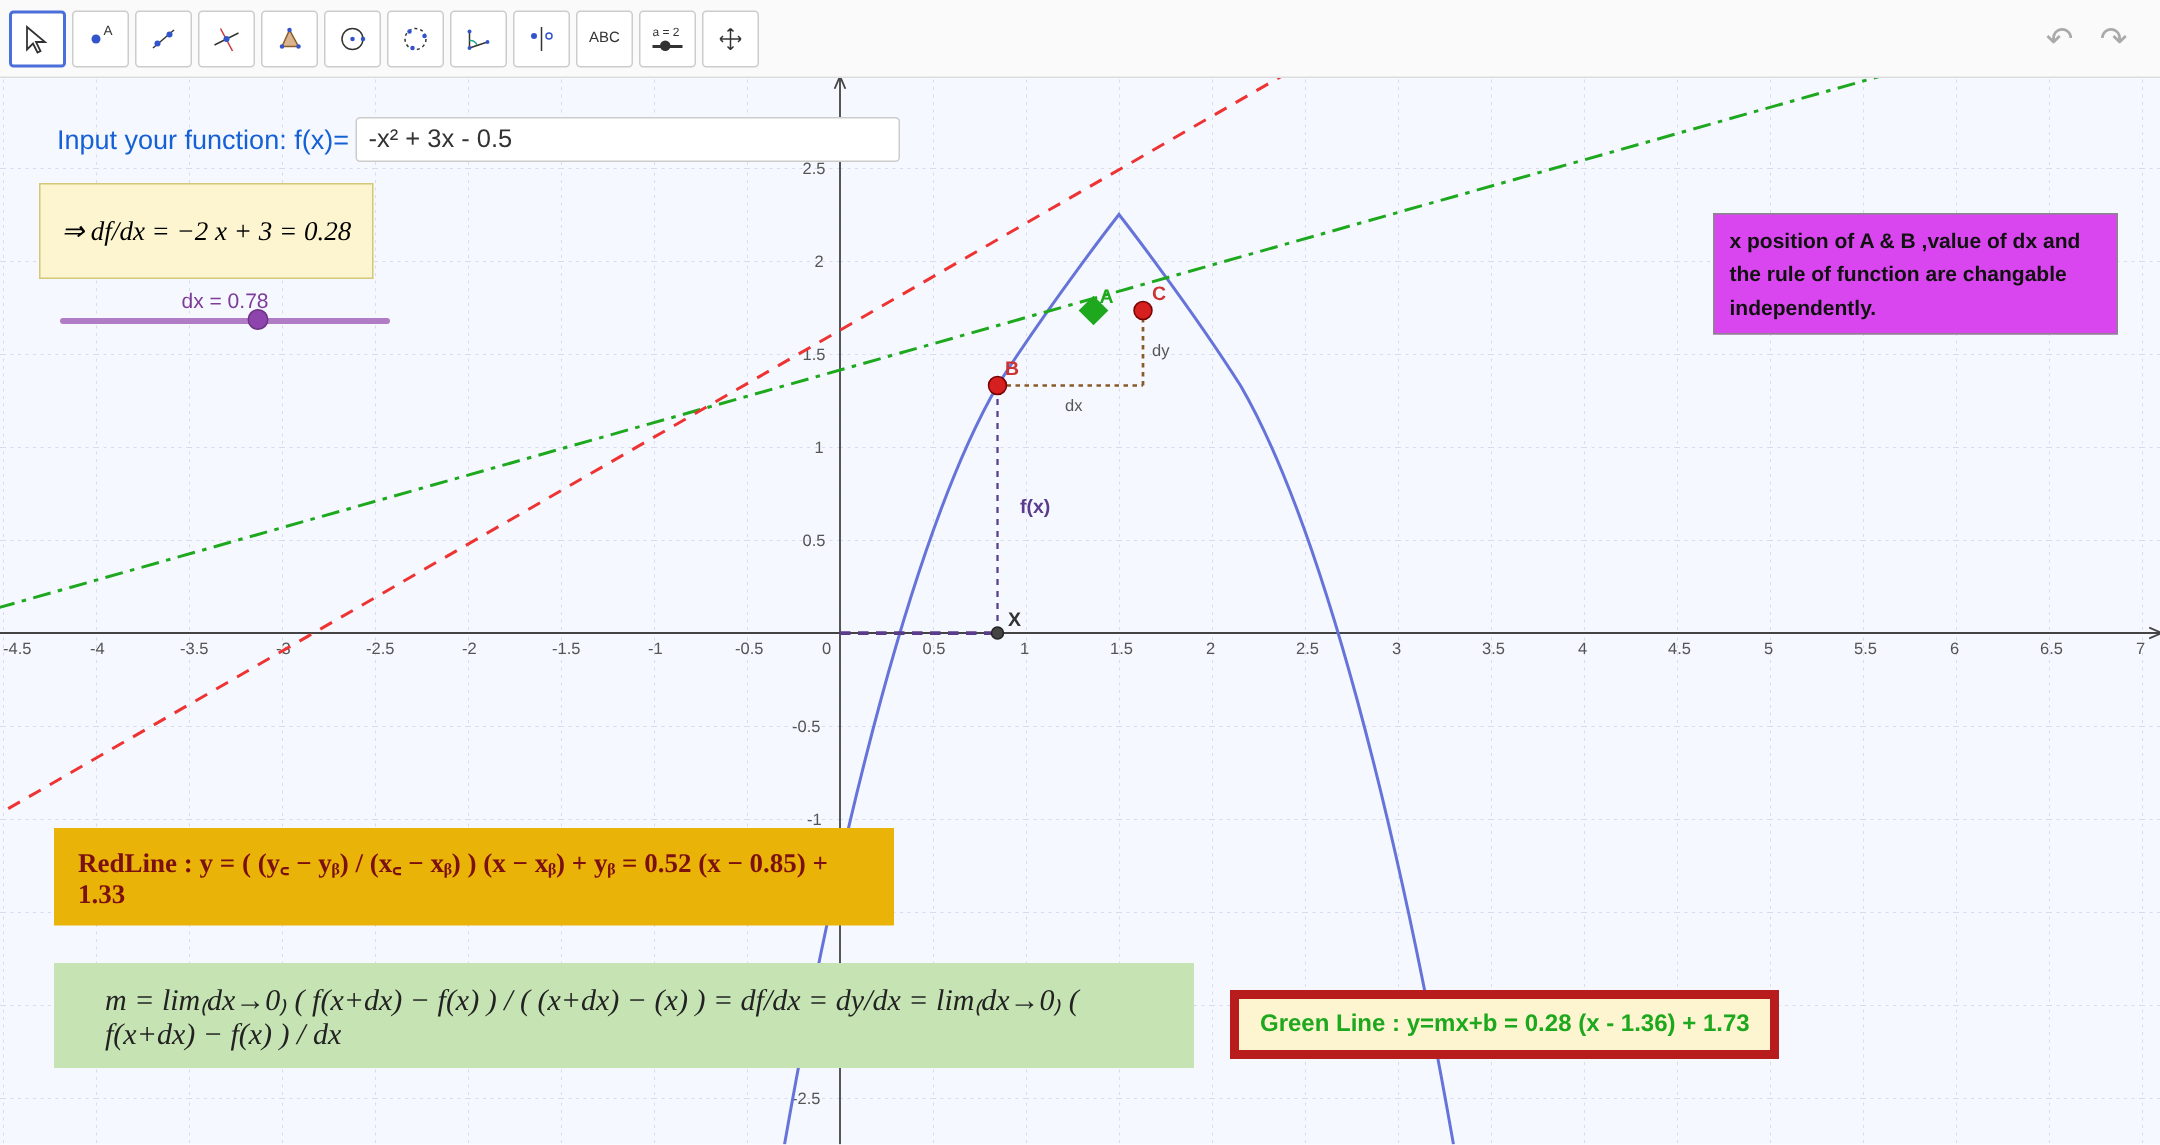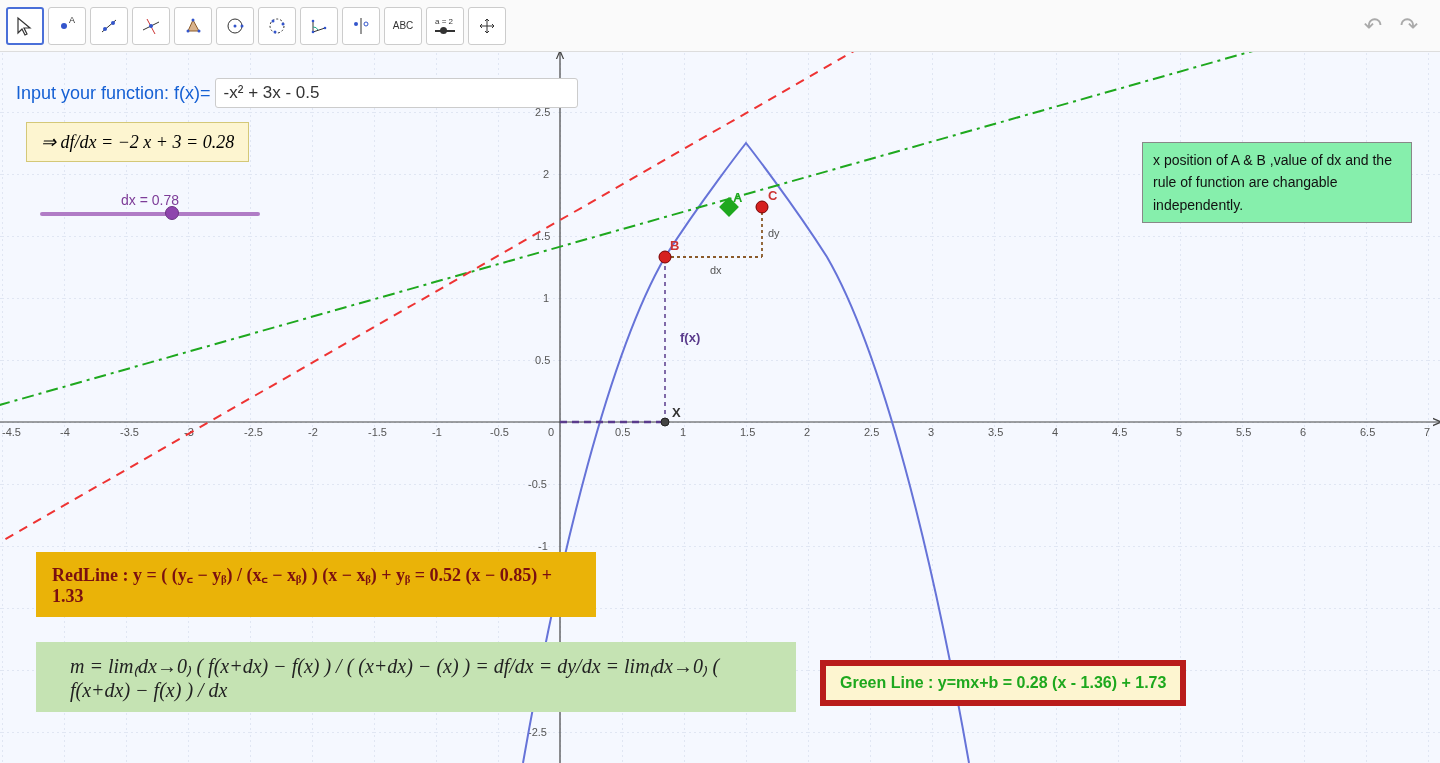--- a/index.html
+++ b/index.html
@@ -65,41 +65,41 @@
     top: 0; left: 0;
     width: 100%;
     height: 100%;
   }
   .overlay {
     position: absolute;
     font-size: 14px;
   }
   .input-label {
     top: 26px;
-    left: 16px;
+    left: 38px;
     color: #1560d4;
     font-size: 18px;
     display: flex;
     align-items: center;
   }
   .fx-input {
     font-size: 17px;
     padding: 4px 8px;
     border: 1px solid #ccc;
     border-radius: 3px;
     width: 363px;
     margin-left: 4px;
     color: #333;
   }
   .deriv-box {
     top: 70px;
     left: 26px;
     background: #fdf5d0;
     border: 1px solid #d4c878;
-    padding: 8px 14px;
+    padding: 20px 14px;
     font-family: "Times New Roman", serif;
     font-size: 18px;
     font-style: italic;
   }
   .slider-box {
     top: 140px;
     left: 40px;
     width: 220px;
   }
   .slider-label {
@@ -120,25 +120,25 @@
     width: 14px;
     height: 14px;
     border-radius: 50%;
     background: #8e44ad;
     border: 1px solid #6c3483;
   }
   .yellow-box {
     top: 90px;
     right: 28px;
     width: 270px;
-    background: #86efac;
+    background: #d946ef;
     border: 1px solid #888;
     padding: 6px 10px;
     font-size: 14px;
-    font-weight: normal;
+    font-weight: bold;
     color: #111;
     line-height: 1.6;
   }
   .redline-box {
     top: 500px;
     left: 36px;
     background: #eab308;
     padding: 10px 16px;
     color: #7a1010;
     font-family: "Times New Roman", serif;

